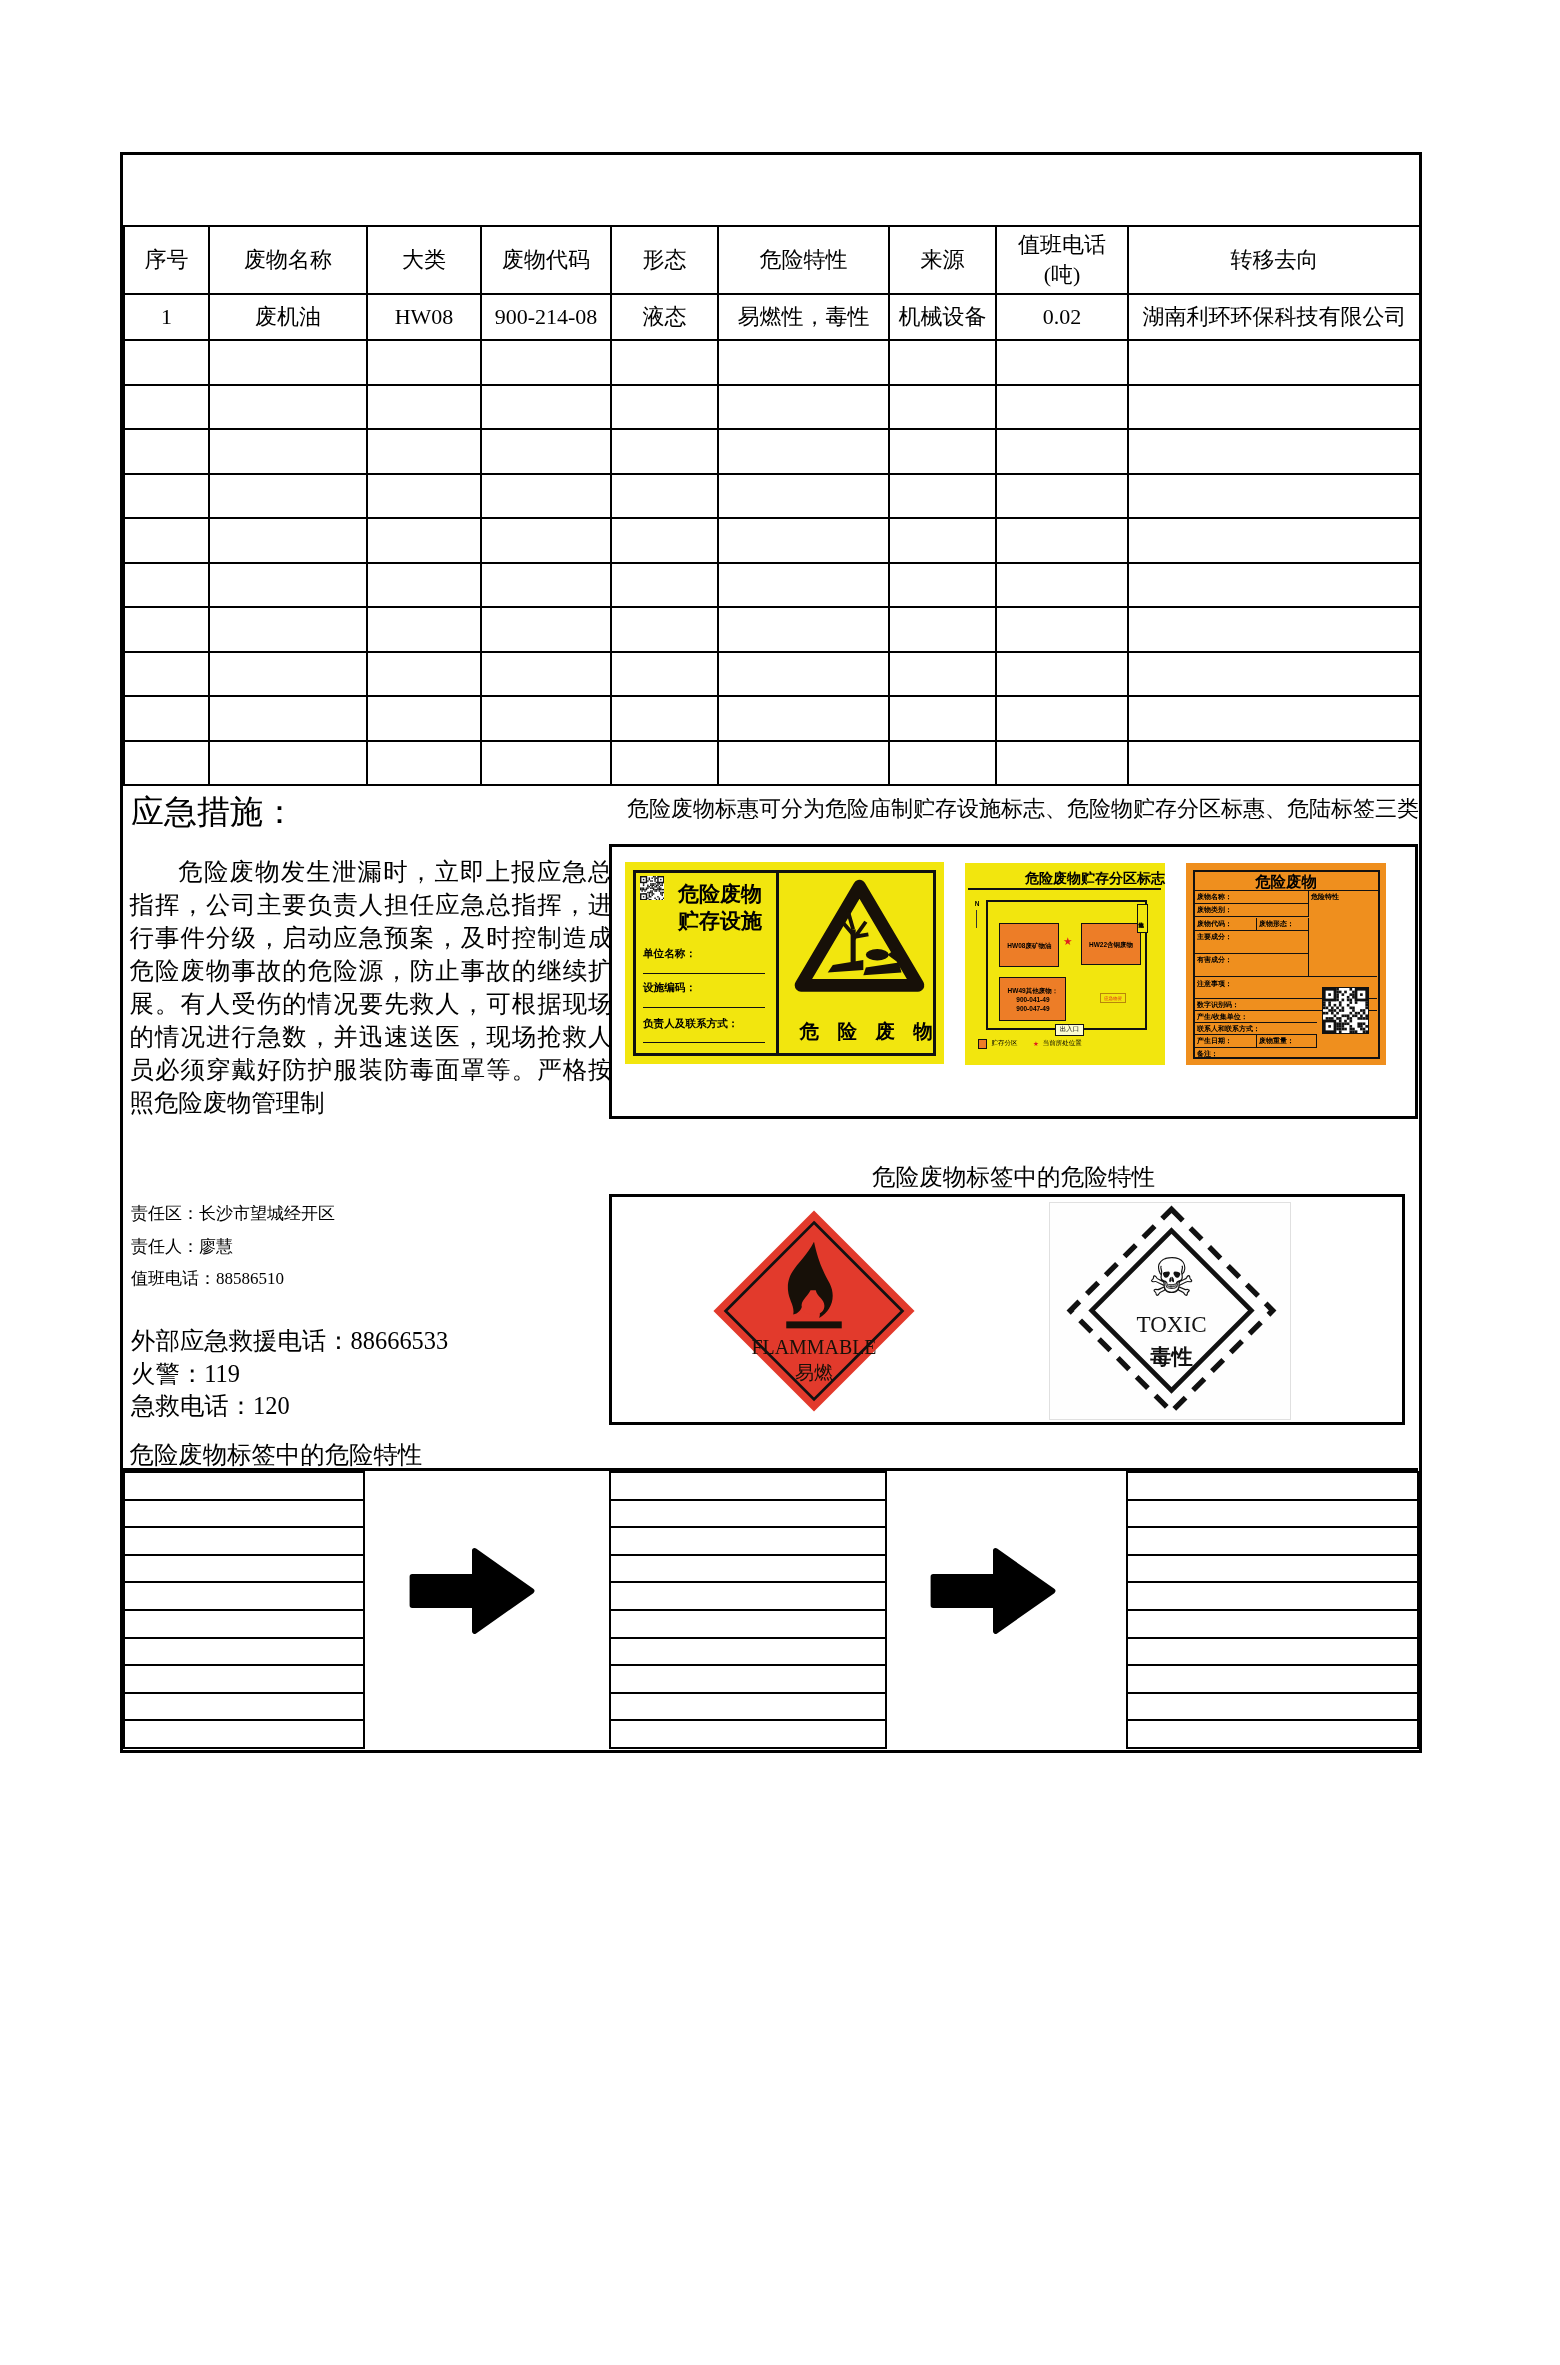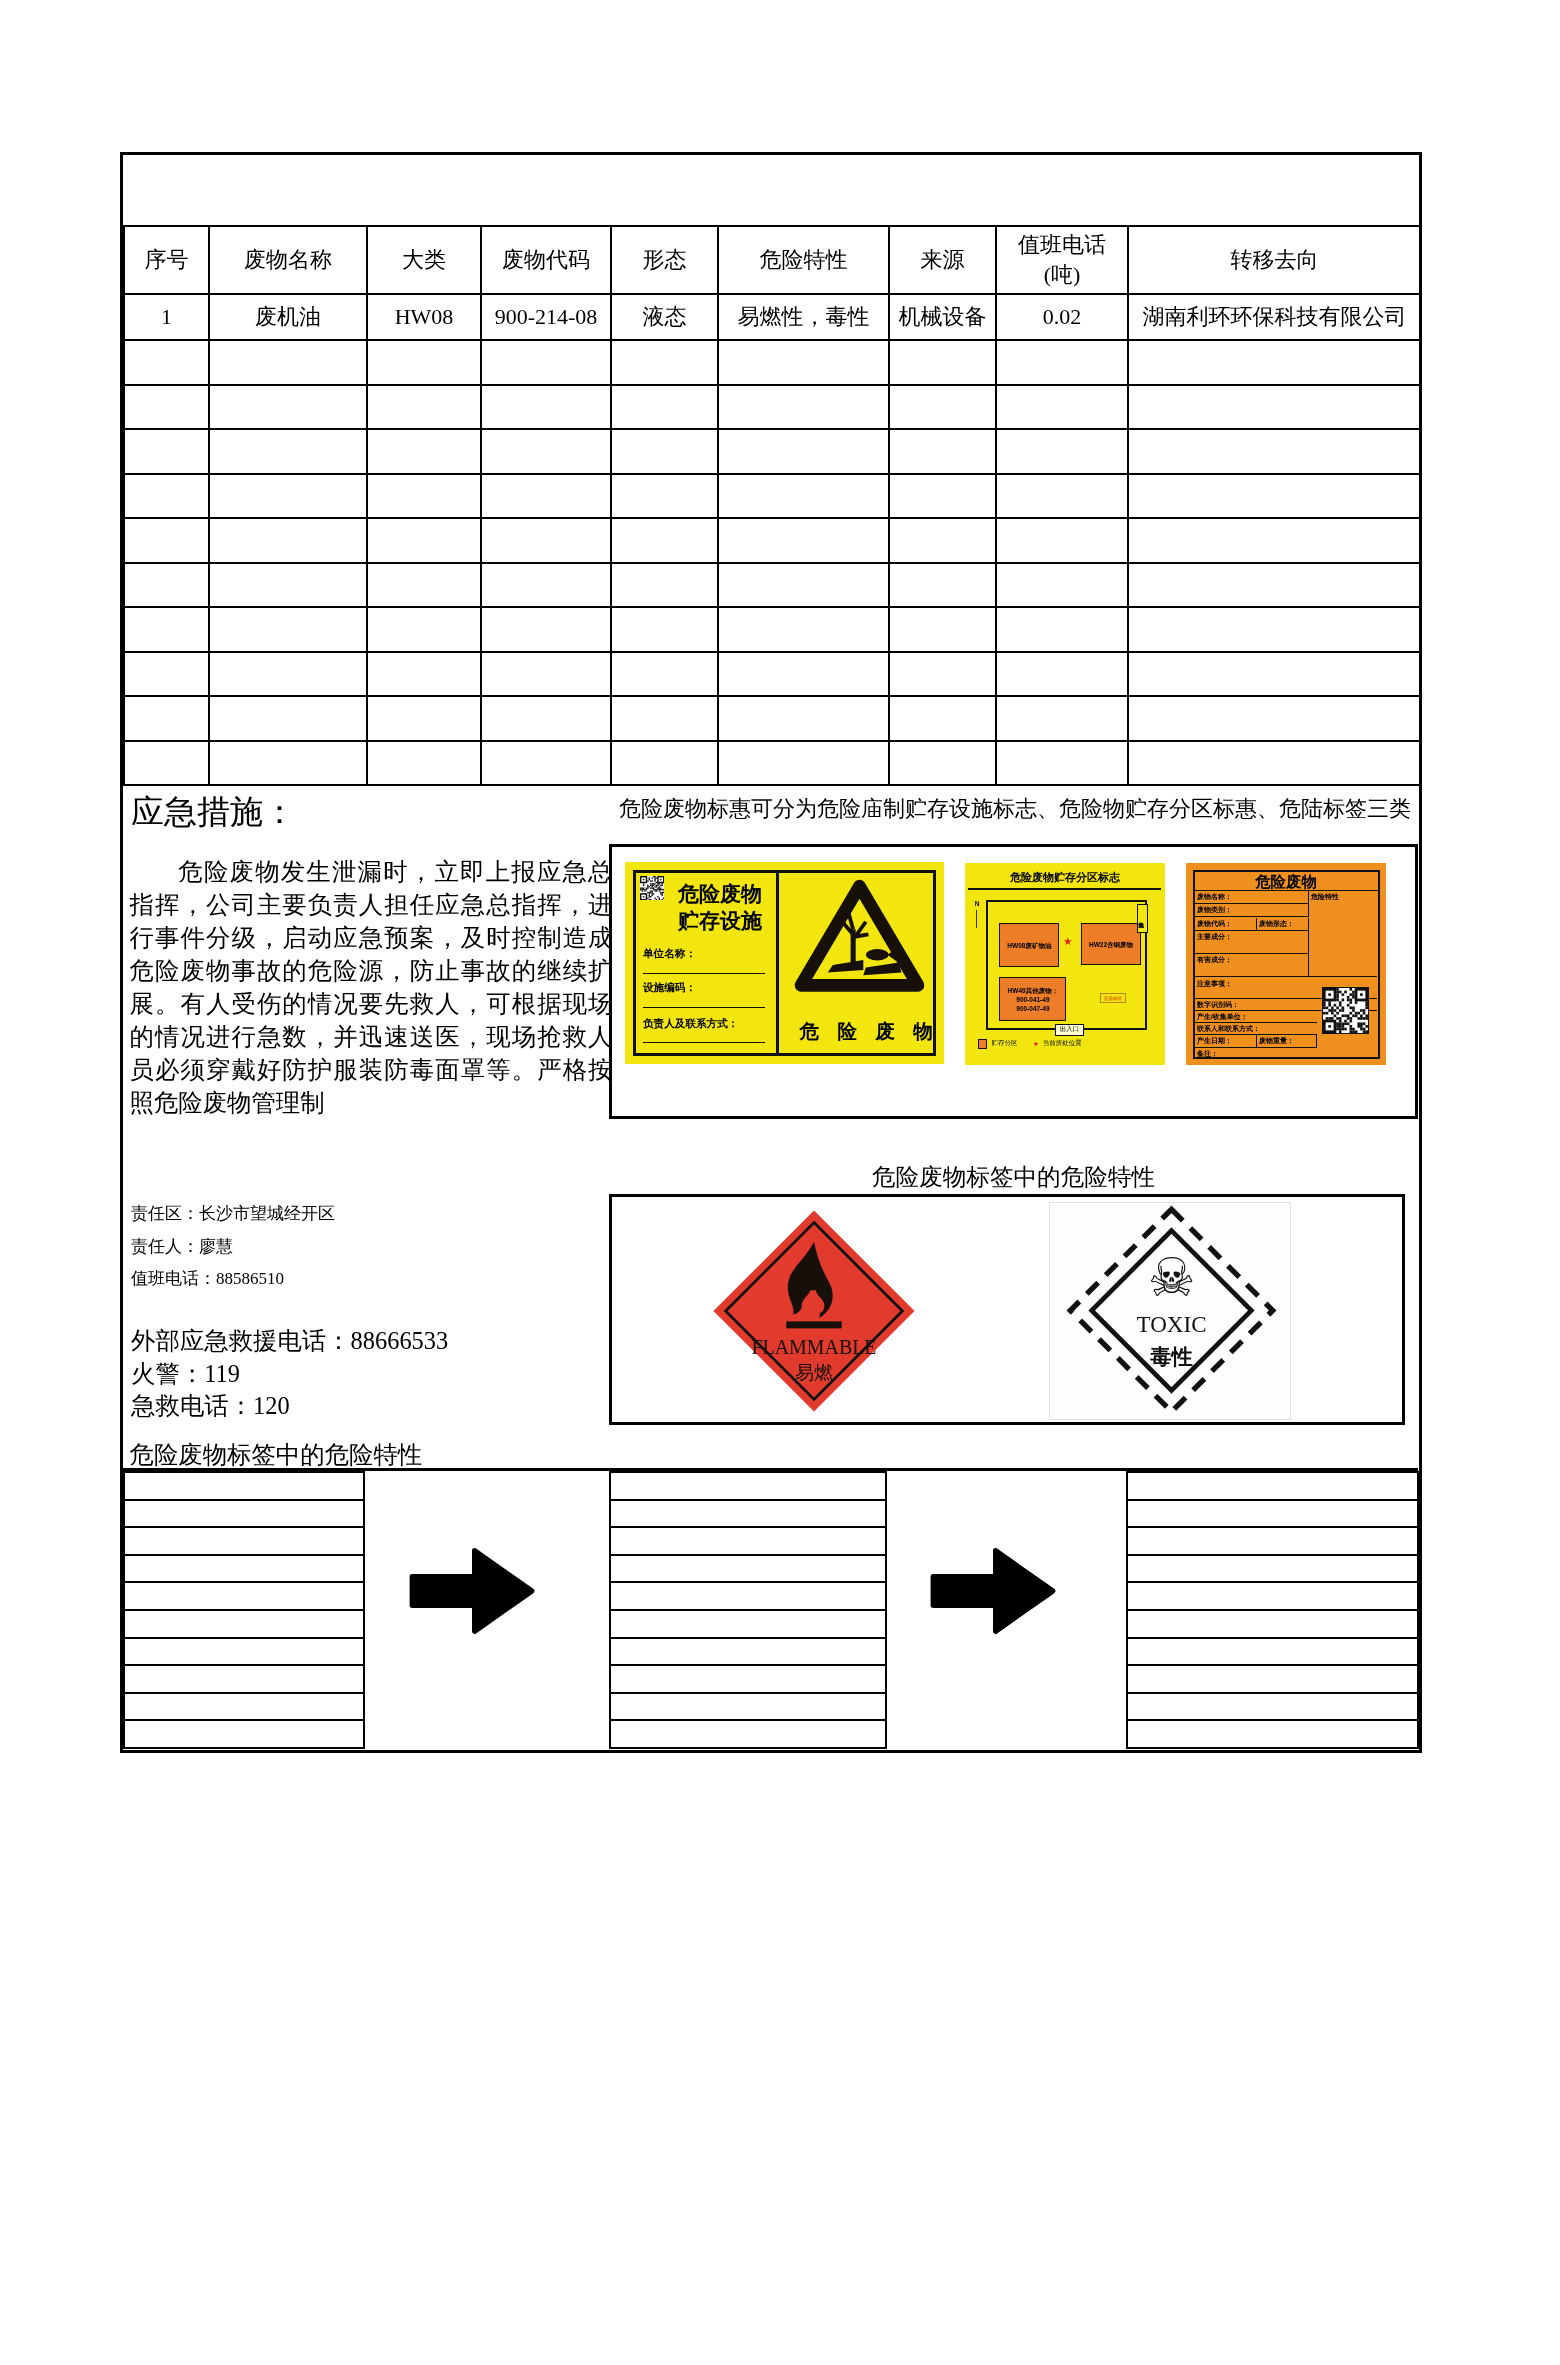--- a/index.html
+++ b/index.html
@@ -13,39 +13,39 @@
   .titlebar{left:0;top:0;width:1295px;height:70px;border-bottom:4.9px solid #000;
     display:flex;align-items:center;justify-content:center;
     font-family:"Liberation Sans","DejaVu Sans",sans-serif;font-weight:bold;font-size:36px;letter-spacing:1.6px;}
 
   
   table.main{border-collapse:collapse;table-layout:fixed;width:1295px;height:561px;}
   table.main td,table.main th{border:2.4px solid #000;font-size:22px;font-weight:normal;text-align:center;vertical-align:middle;padding:0 3.3px;white-space:pre-line;overflow:hidden;}
 
   
   .emg-label{left:8.1px;top:635px;font-size:33px;}
-  .caption{left:488px;top:639px;width:808px;font-size:22px;text-align:center;white-space:nowrap;font-family:Liberation Mono, monospace;}
+  .caption{left:488px;top:639px;width:808px;font-size:22px;text-align:right;white-space:nowrap;font-family:Liberation Mono, monospace;}
   .emg-text{left:6.5px;top:700px;width:483px;font-size:24.4px;line-height:33px;text-align:justify;text-indent:2em;}
 
   .labelbox{left:486px;top:689px;width:809px;height:275px;border:3.3px solid #000;background:#fff;}
 
   
   .lab1{left:13px;top:14.6px;width:319px;height:202px;background:#f2e60e;}
   .lab1-inner{left:8.1px;top:8.1px;right:8.1px;bottom:8.1px;border:3.3px solid #111;}
   .lab1-div{left:151px;top:8.1px;bottom:8.1px;width:3.3px;background:#111;}
   .lab1-title{left:42px;top:18px;width:106px;font-weight:bold;font-size:21px;line-height:27px;text-align:center;}
   .lab1 .fld{left:18px;font-size:10.6px;font-weight:bold;}
   .lab1 .uline{left:18px;width:122px;border-bottom:1.6px solid #111;height:0;}
   .lab1-tri{left:163px;top:14.6px;width:143px;height:122px;}
   .lab1-bottom{left:154px;top:156px;width:181px;text-align:center;font-weight:bold;font-size:19.5px;letter-spacing:6.5px;}
   .qr{background:#fff;}
 
   
   .lab2{left:353px;top:16.3px;width:200px;height:202px;background:#f2e60e;}
-  .lab2-title{left:0;top:6.5px;width:100%;text-align:center;font-weight:bold;font-size:11px;}
+  .lab2-title{left:0;top:6.5px;width:100%;text-align:right;font-weight:bold;font-size:14px;}
   .lab2-rule{left:3.3px;top:24.4px;width:193px;height:2.4px;background:#111;}
   .lab2-north{left:7.3px;top:37px;width:9.8px;text-align:center;font-size:6.5px;font-weight:bold;}
   .lab2-nline{left:11.4px;top:47px;width:0.8px;height:18px;background:#333;}
   .lab2-map{left:21px;top:37px;width:161px;height:130px;border:2.4px solid #111;}
   .zone{border:1.6px solid #111;background:#ed7d27;display:flex;align-items:center;justify-content:center;text-align:center;font-size:6.5px;font-weight:bold;line-height:9px;}
   .star{color:#e01f1f;}
   .collect{left:149px;top:1.6px;width:10.6px;height:29px;border:1.6px solid #111;background:#f2e60e;
     writing-mode:vertical-rl;text-orientation:upright;font-size:5.3px;font-weight:bold;text-align:center;line-height:10.6px;}
   .supplies{left:112px;top:91px;width:26px;height:9.8px;border:0.8px solid #b8860b;color:#e01f1f;font-size:4.5px;display:flex;align-items:center;justify-content:center;}
   .entrance{left:67px;top:122px;width:29px;height:11.4px;border:1.6px solid #111;background:#fdfdd0;font-size:6.5px;display:flex;align-items:center;justify-content:center;}

